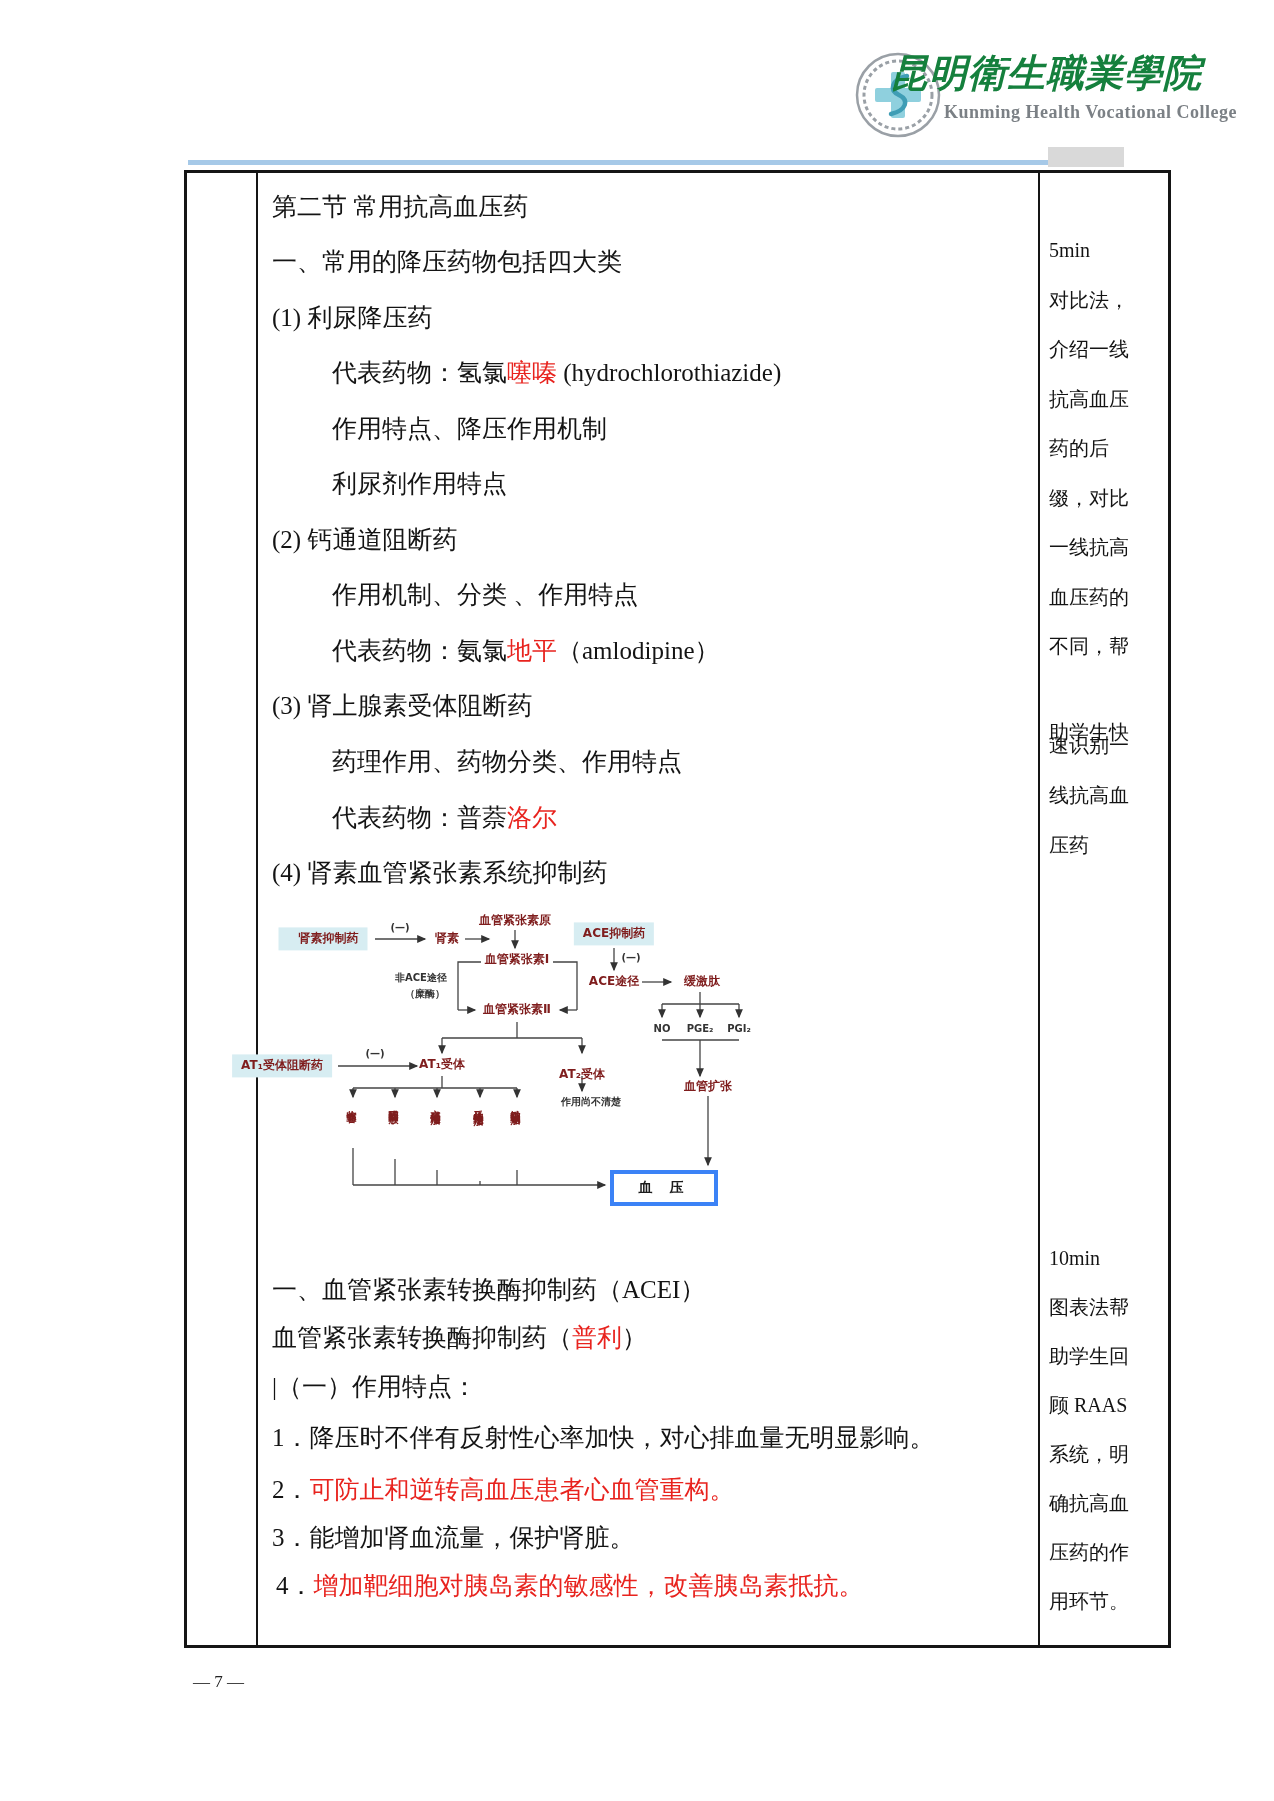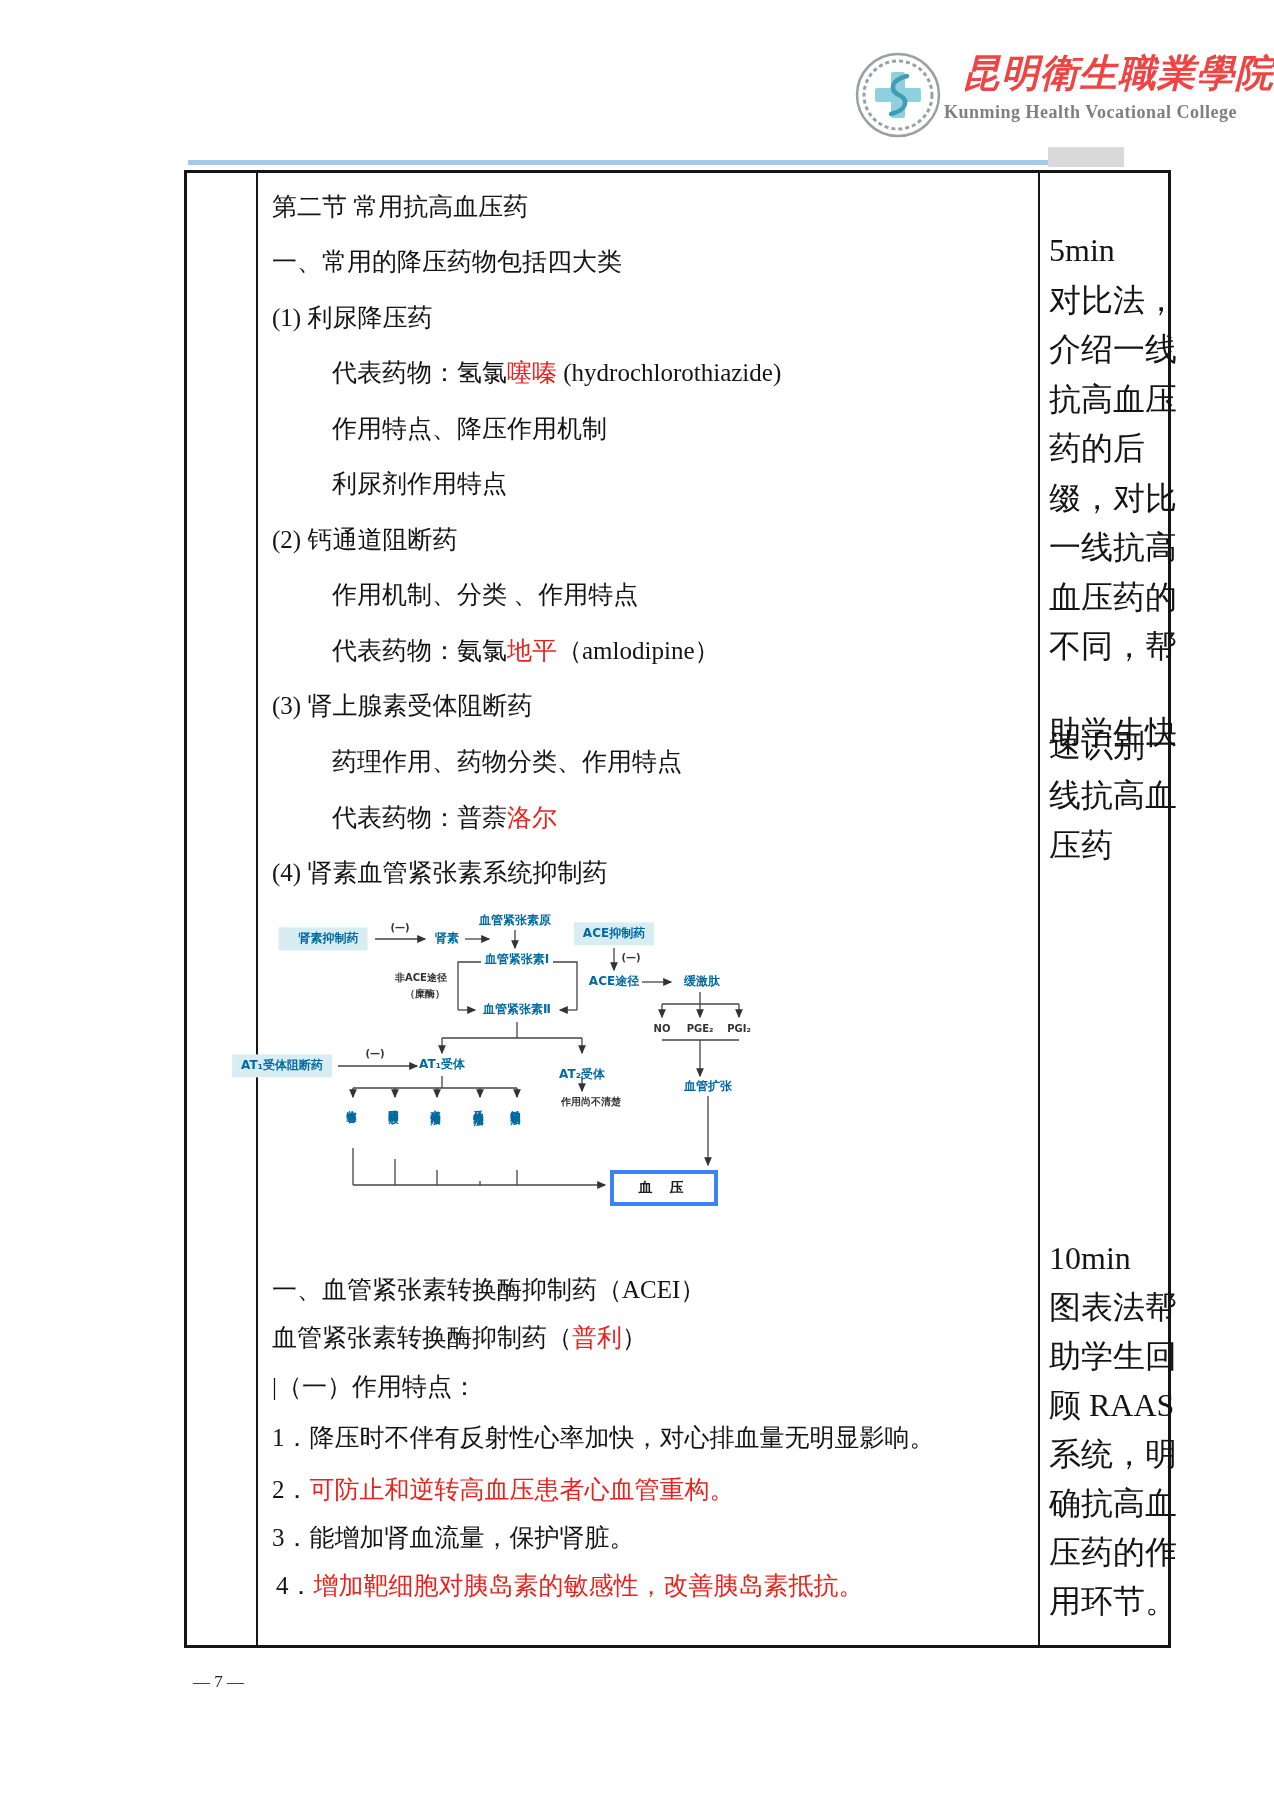--- a/index.html
+++ b/index.html
@@ -1,39 +1,39 @@
 <!DOCTYPE html>
 <html style="--red: #e8231e; --cyan: #d7edf2; --blue_line: #a6c9e8; --grey_bar: #d9d9d9;"><head>
 <meta charset="utf-8">
 <style>
   html,body{margin:0;padding:0;background:#fff;}
   .page{position:relative;width:1274px;height:1801px;background:#fff;overflow:hidden;
         font-family:"Liberation Serif","DejaVu Serif",serif;color:#111;}
   
-  .logo-zh{position:absolute;left:962px;top:50px;font:bold italic 38px/1.2 "DejaVu Serif","Liberation Serif",serif;
-           color:#ef4444;letter-spacing:1px;white-space:nowrap;}
+  .logo-zh{position:absolute;left:890px;top:50px;font:bold italic 38px/1.2 "DejaVu Serif","Liberation Serif",serif;
+           color:#15803d;letter-spacing:1px;white-space:nowrap;}
   .logo-en{position:absolute;left:944px;top:102px;font:bold 18px/1.2 "Liberation Serif",serif;
            color:#7b8085;letter-spacing:.5px;white-space:nowrap;}
   .emblem{position:absolute;left:853px;top:50px;}
   
   .blue-line{position:absolute;left:188px;top:160px;width:898px;height:5px;background:var(--blue_line);}
   .grey-bar{position:absolute;left:1048px;top:147px;width:76px;height:20px;background:var(--grey_bar);}
   
   .tframe{position:absolute;left:184px;top:170px;width:981px;height:1472px;border:3px solid #151515;}
   .vline{position:absolute;top:170px;height:1475px;width:2px;background:#151515;}
   .v1{left:256px;} .v2{left:1038px;}
   
   .tl{position:absolute;font:25px/34px "Liberation Serif","DejaVu Serif",serif;color:#141414;white-space:nowrap;}
-  .tl.rt{font-size:32px;}
+  .tl.rt{font-size:20px;}
   .red{color:var(--red);}
   
   .flow{position:absolute;left:225px;top:900px;width:560px;height:310px;
         font-family:"DejaVu Sans","Liberation Sans",sans-serif;color:#1c1c1c;}
   .fn{position:absolute;transform:translate(-50%,-50%);white-space:nowrap;
-      font:bold 12px/1.1 "DejaVu Sans",sans-serif;color:#0369a1;}
+      font:bold 12px/1.1 "DejaVu Sans",sans-serif;color:#7f1d1d;}
   .fn.sm{font-weight:bold;font-size:10px;color:#333;}
   .fn.box{background:var(--cyan);padding:5px 9px;}
   .fn.vert{transform:none;writing-mode:vertical-rl;text-orientation:upright;
            font-size:10px;letter-spacing:1px;}
   .bp-box{position:absolute;left:385px;top:270px;width:100px;height:28px;border:4px solid #3b82f6;
           display:flex;align-items:center;justify-content:center;
           font:bold 14px "DejaVu Sans",sans-serif;letter-spacing:6px;}
   .flow svg{position:absolute;left:0;top:0;}
   
   .pageno{position:absolute;left:193px;top:1672px;font:17px "Liberation Serif",serif;color:#222;}

